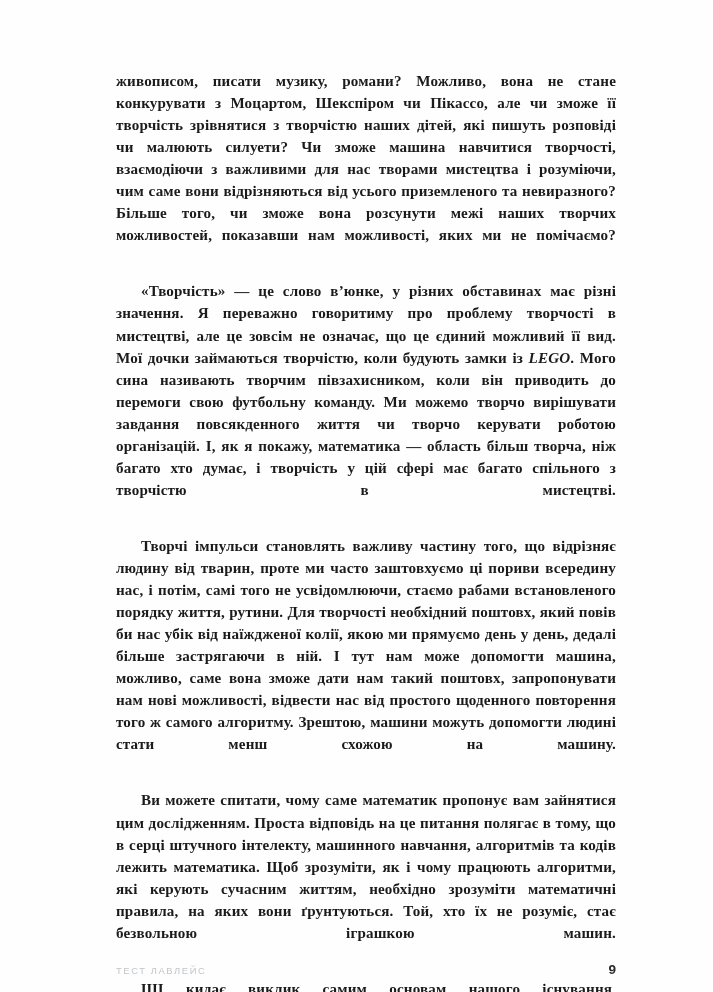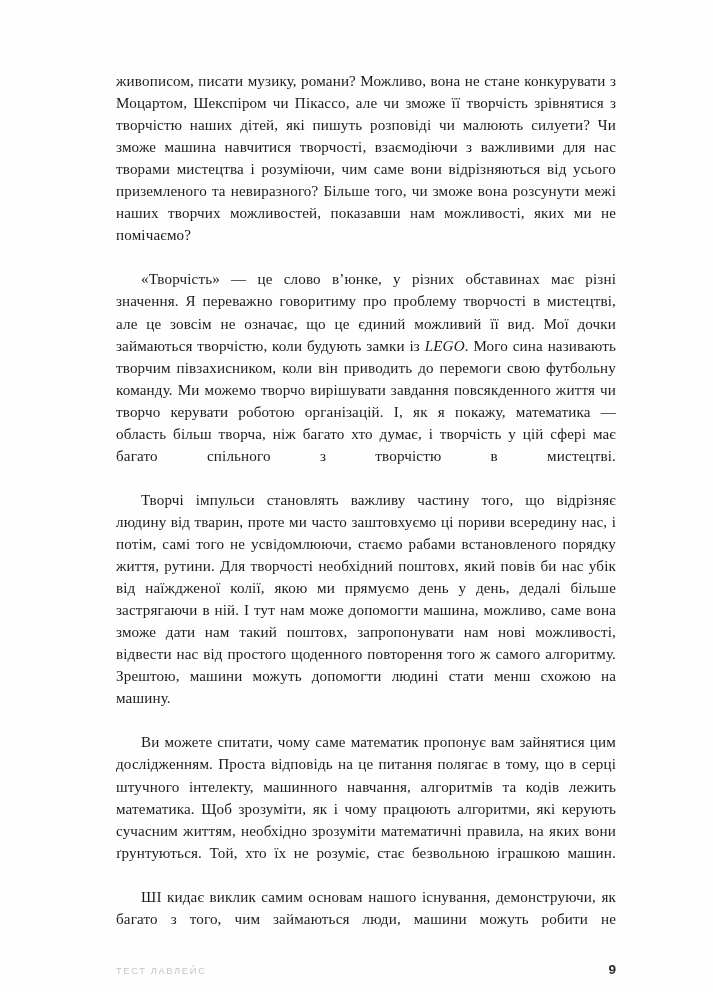--- a/index.html
+++ b/index.html
@@ -28,24 +28,26 @@
   }
   .para {
     margin: 0;
     font-size: 15.1px;
     line-height: 22.05px;
     text-align: justify;
     text-justify: inter-word;
     letter-spacing: 0.01em;
     word-spacing: 0.02em;
     color: #1b1b1b;
+    font-weight: bold;
     -webkit-font-smoothing: antialiased;
   }
   .para.indent {
     text-indent: 25px;
+    margin-top: 12px;
   }
   .para.cont {
     text-indent: 0;
   }
   
   .para::after {
     content: "";
     display: inline-block;
     width: 100%;
   }

